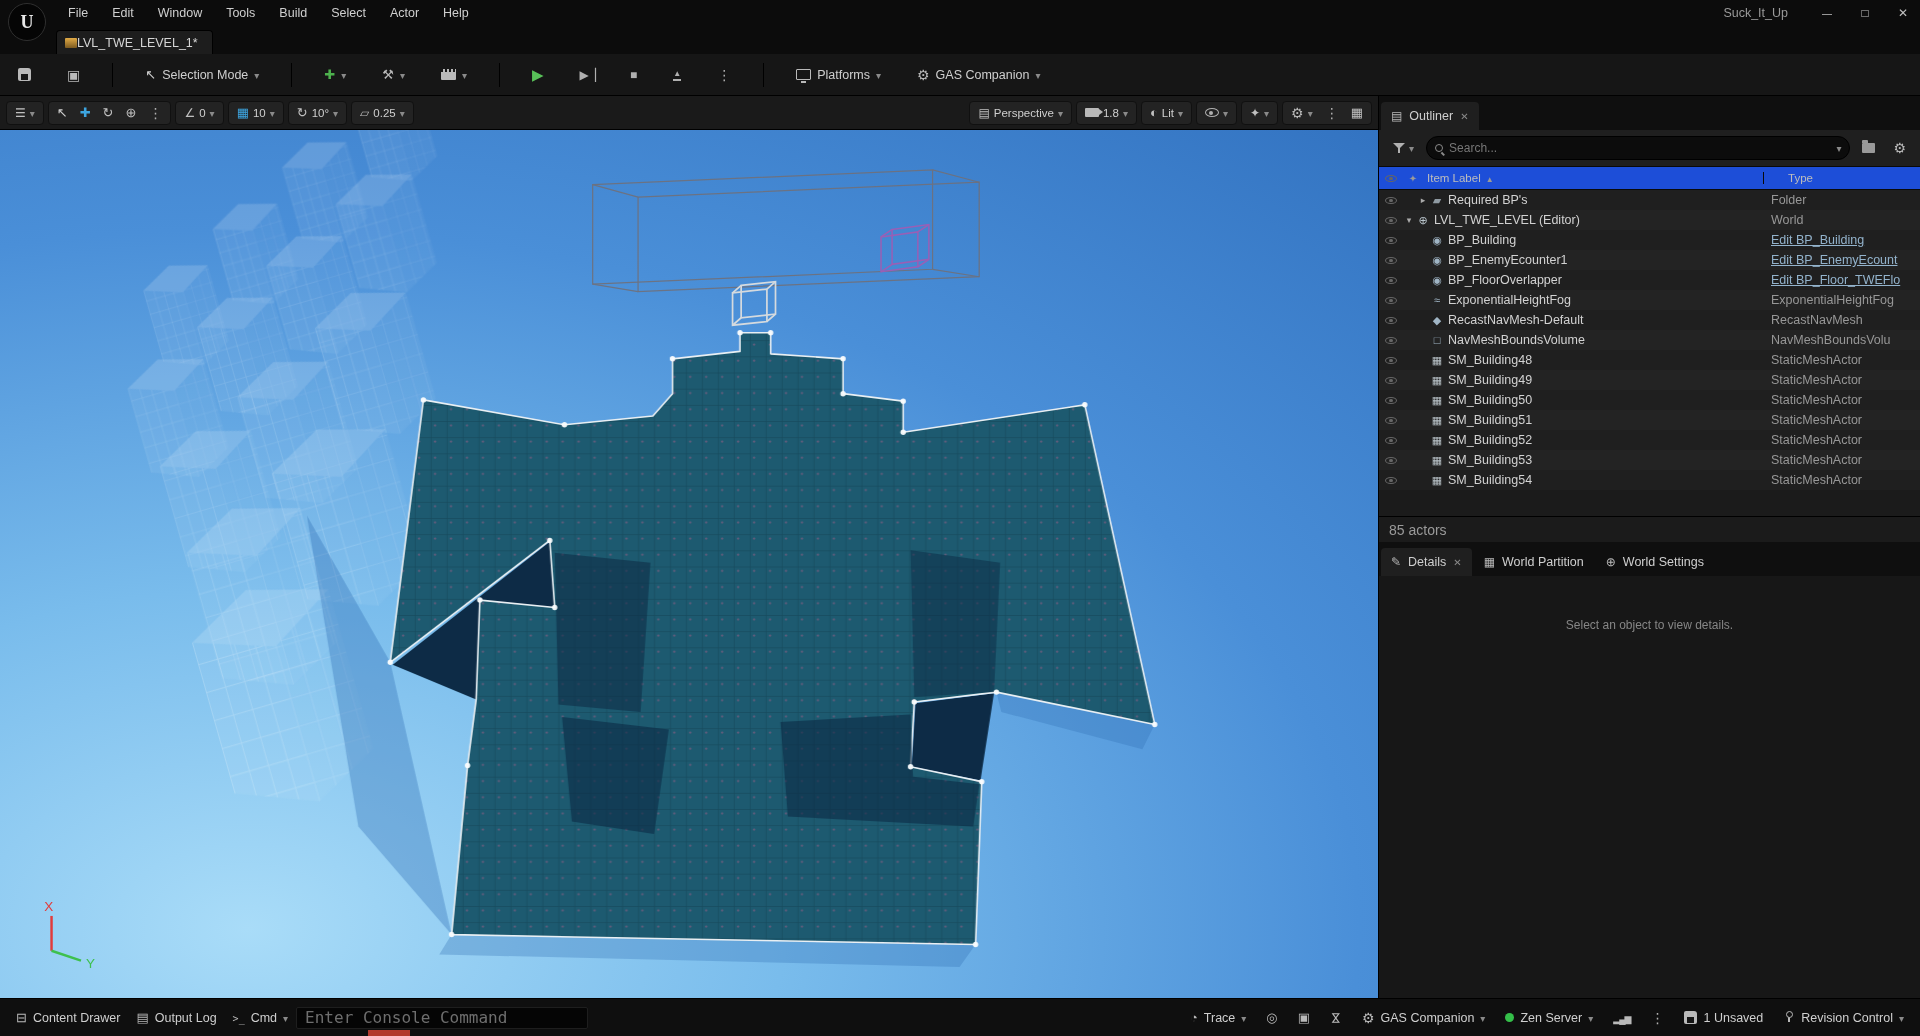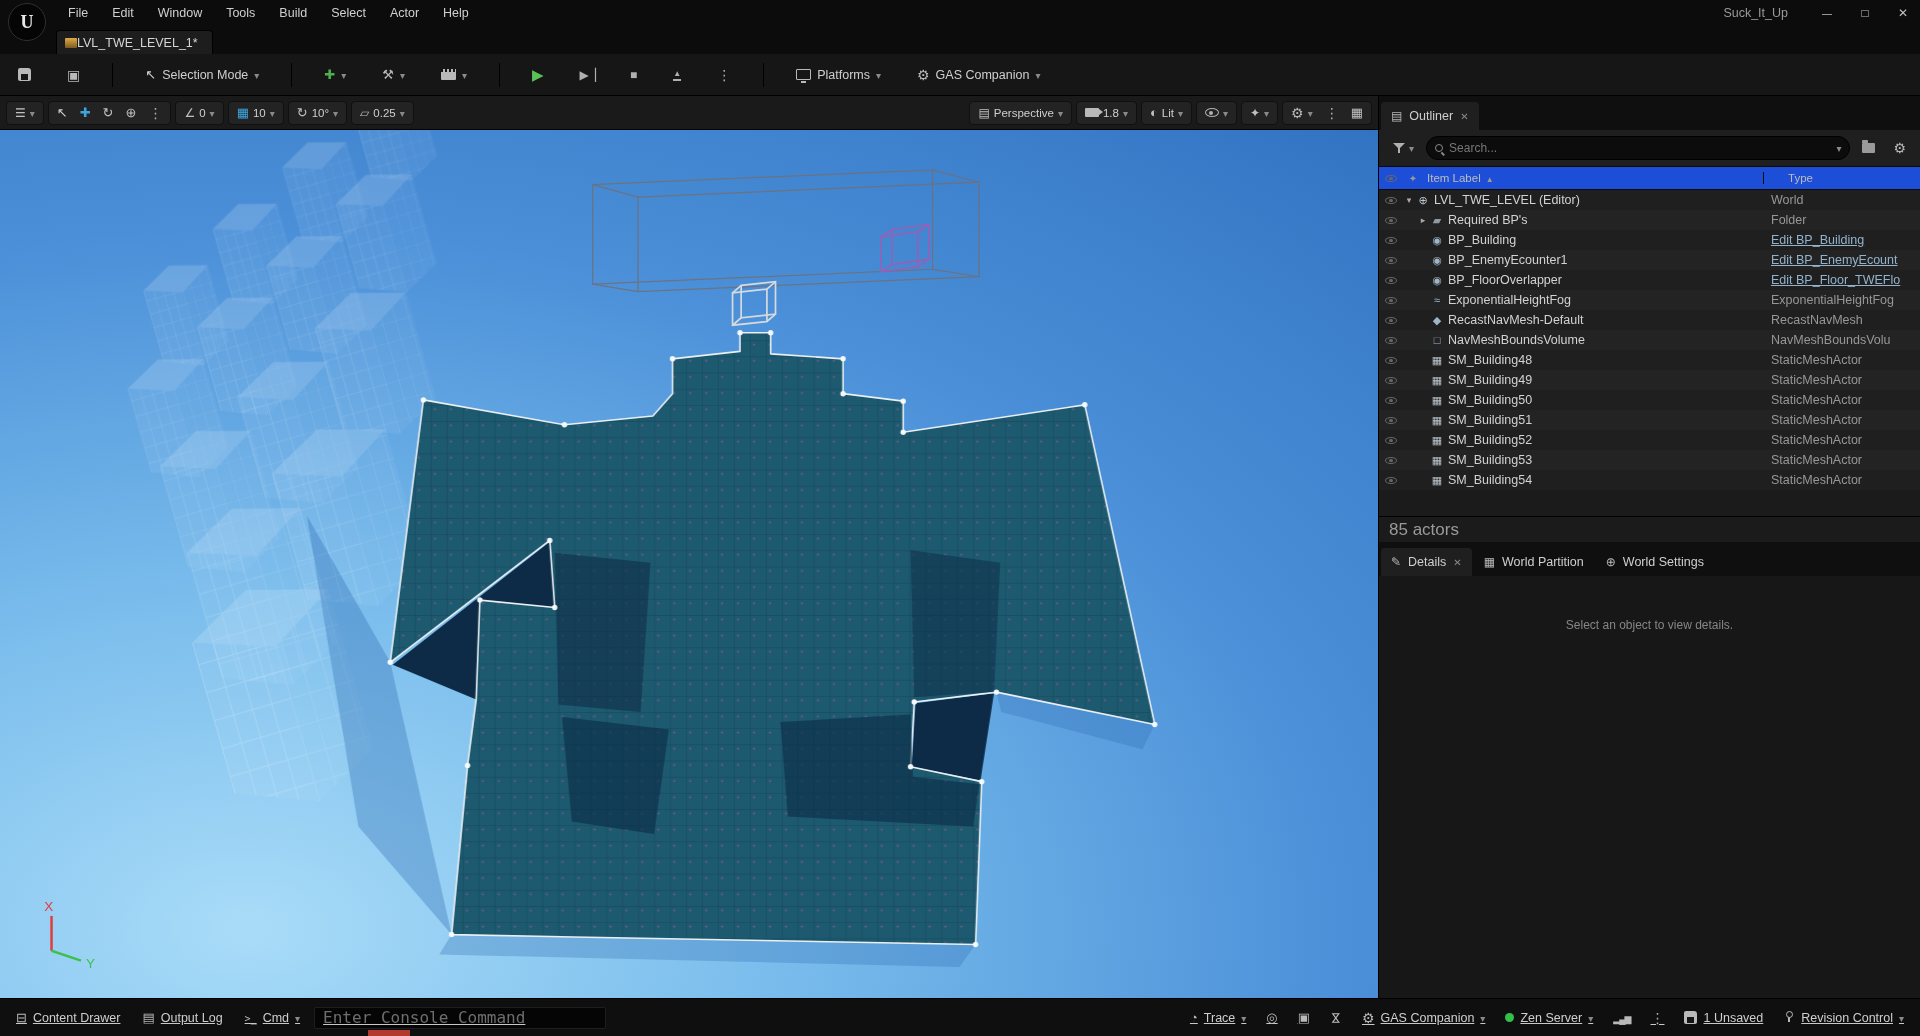--- a/index.html
+++ b/index.html
@@ -122,28 +122,28 @@
   .icon-world::before { content:"⊕"; color:#b9c5cc; }
   .icon-folder::before { content:"▰"; color:#8f9aa2; }
   .icon-blueprint::before { content:"◉"; color:#9fb4c4; }
   .icon-fog::before { content:"≈"; color:#9fb4c4; }
   .icon-navmesh::before { content:"□"; color:#9fb4c4; }
   .icon-recast::before { content:"◆"; color:#9fb4c4; }
   .icon-staticmesh::before { content:"▦"; color:#b7c0c6; }
   .row-label { flex:1; color:#d2d2d2; white-space:nowrap; overflow:hidden; padding-left:3px; }
   .row-type { width:157px; flex:none; color:#979797; white-space:nowrap; overflow:hidden; padding-left:8px; }
   .row-type.link { color:#93b3cc; text-decoration:underline; }
-  .o-footer { height:26px; display:flex; align-items:center; padding:0 10px; background:#1b1b1b; border-top:1px solid #000; color:#9a9a9a; font-size:17px; }
+  .o-footer { height:26px; display:flex; align-items:center; padding:0 10px; background:#1b1b1b; border-top:1px solid #000; color:#9a9a9a; font-size:14px; }
 
   .details { flex:1; display:flex; flex-direction:column; min-height:0; }
   .details-body { flex:1; background:#171717; display:flex; justify-content:center; padding-top:42px; }
   .details-empty { color:#868686; font-size:12px; }
 
   
-  .statusbar { height:38px; background:#0f0f0f; border-top:1px solid #000; display:flex; align-items:center; padding:0 8px; gap:6px; position:relative;text-decoration:underline; }
+  .statusbar { height:38px; background:#0f0f0f; border-top:1px solid #000; display:flex; align-items:center; padding:0 8px; gap:0; position:relative; }
   .sb-btn { display:flex; align-items:center; gap:6px; height:26px; padding:0 8px; color:#cfcfcf; border-radius:3px; }
   .i-drawer::before { content:"⊟"; color:#b9b9b9; font-size:13px; }
   .i-log::before { content:"▤"; color:#b9b9b9; font-size:13px; }
   .i-cmd::before { content:">_"; color:#b9b9b9; font-size:10px; font-family:"DejaVu Sans Mono",monospace; }
   .console-field { width:292px; height:22px; background:#050505; border:1px solid #1e1e1e; border-radius:2px; display:flex; align-items:center; padding:0 8px; }
   .console-field input { flex:1; background:transparent; border:none; outline:none; color:#777; font-size:16px; font-family:"DejaVu Sans Mono",monospace; }
   .console-field input::placeholder { color:#6e6e6e; }
   .sb-right { margin-left:auto; display:flex; align-items:center; gap:4px; }
   .i-trace::before { content:"◔"; color:#b9b9b9; font-size:13px; }
   .i-target::before { content:"◎"; color:#b9b9b9; font-size:13px; }
@@ -513,35 +513,35 @@
             <span class="i-sort"></span>
           </span>
           <span class="col-type">Type</span>
         </div>
 
         <div class="o-rows">
             <div class="o-row">
     <span class="eye">
                 <span class="eye-dim"></span>
               </span>
+    <span class="indent" style="width: 14px;"></span>
+    <span class="row-arrow col"></span>
+    <span class="row-icon icon-folder"></span>
+    <span class="row-label">Required BP's</span>
+    <span class="row-type">Folder</span>
+  </div>
+            <div class="o-row">
+    <span class="eye">
+                <span class="eye-dim"></span>
+              </span>
     <span class="indent" style="width: 0px;"></span>
     <span class="row-arrow exp"></span>
     <span class="row-icon icon-world"></span>
     <span class="row-label">LVL_TWE_LEVEL (Editor)</span>
     <span class="row-type">World</span>
-  </div>
-            <div class="o-row">
-    <span class="eye">
-                <span class="eye-dim"></span>
-              </span>
-    <span class="indent" style="width: 14px;"></span>
-    <span class="row-arrow col"></span>
-    <span class="row-icon icon-folder"></span>
-    <span class="row-label">Required BP's</span>
-    <span class="row-type">Folder</span>
   </div>
             <div class="o-row">
     <span class="eye">
                 <span class="eye-dim"></span>
               </span>
     <span class="indent" style="width: 14px;"></span>
     <span class="row-arrow"></span>
     <span class="row-icon icon-blueprint"></span>
     <span class="row-label">BP_Building</span>
     <span class="row-type link">Edit BP_Building</span>

